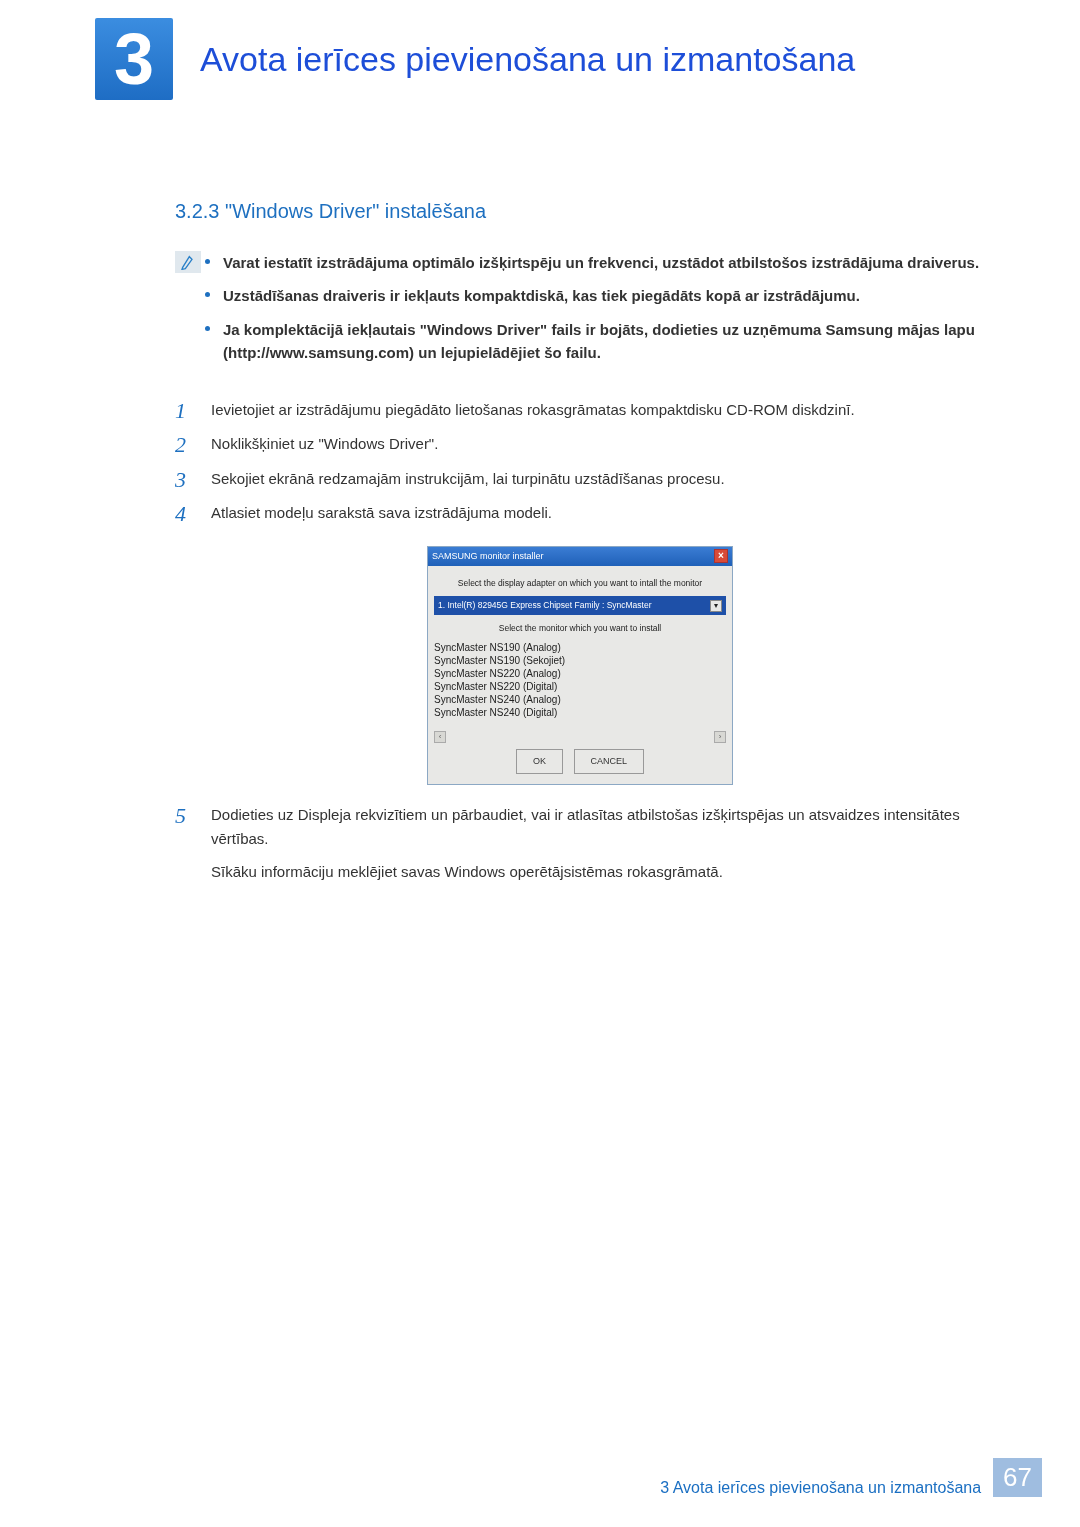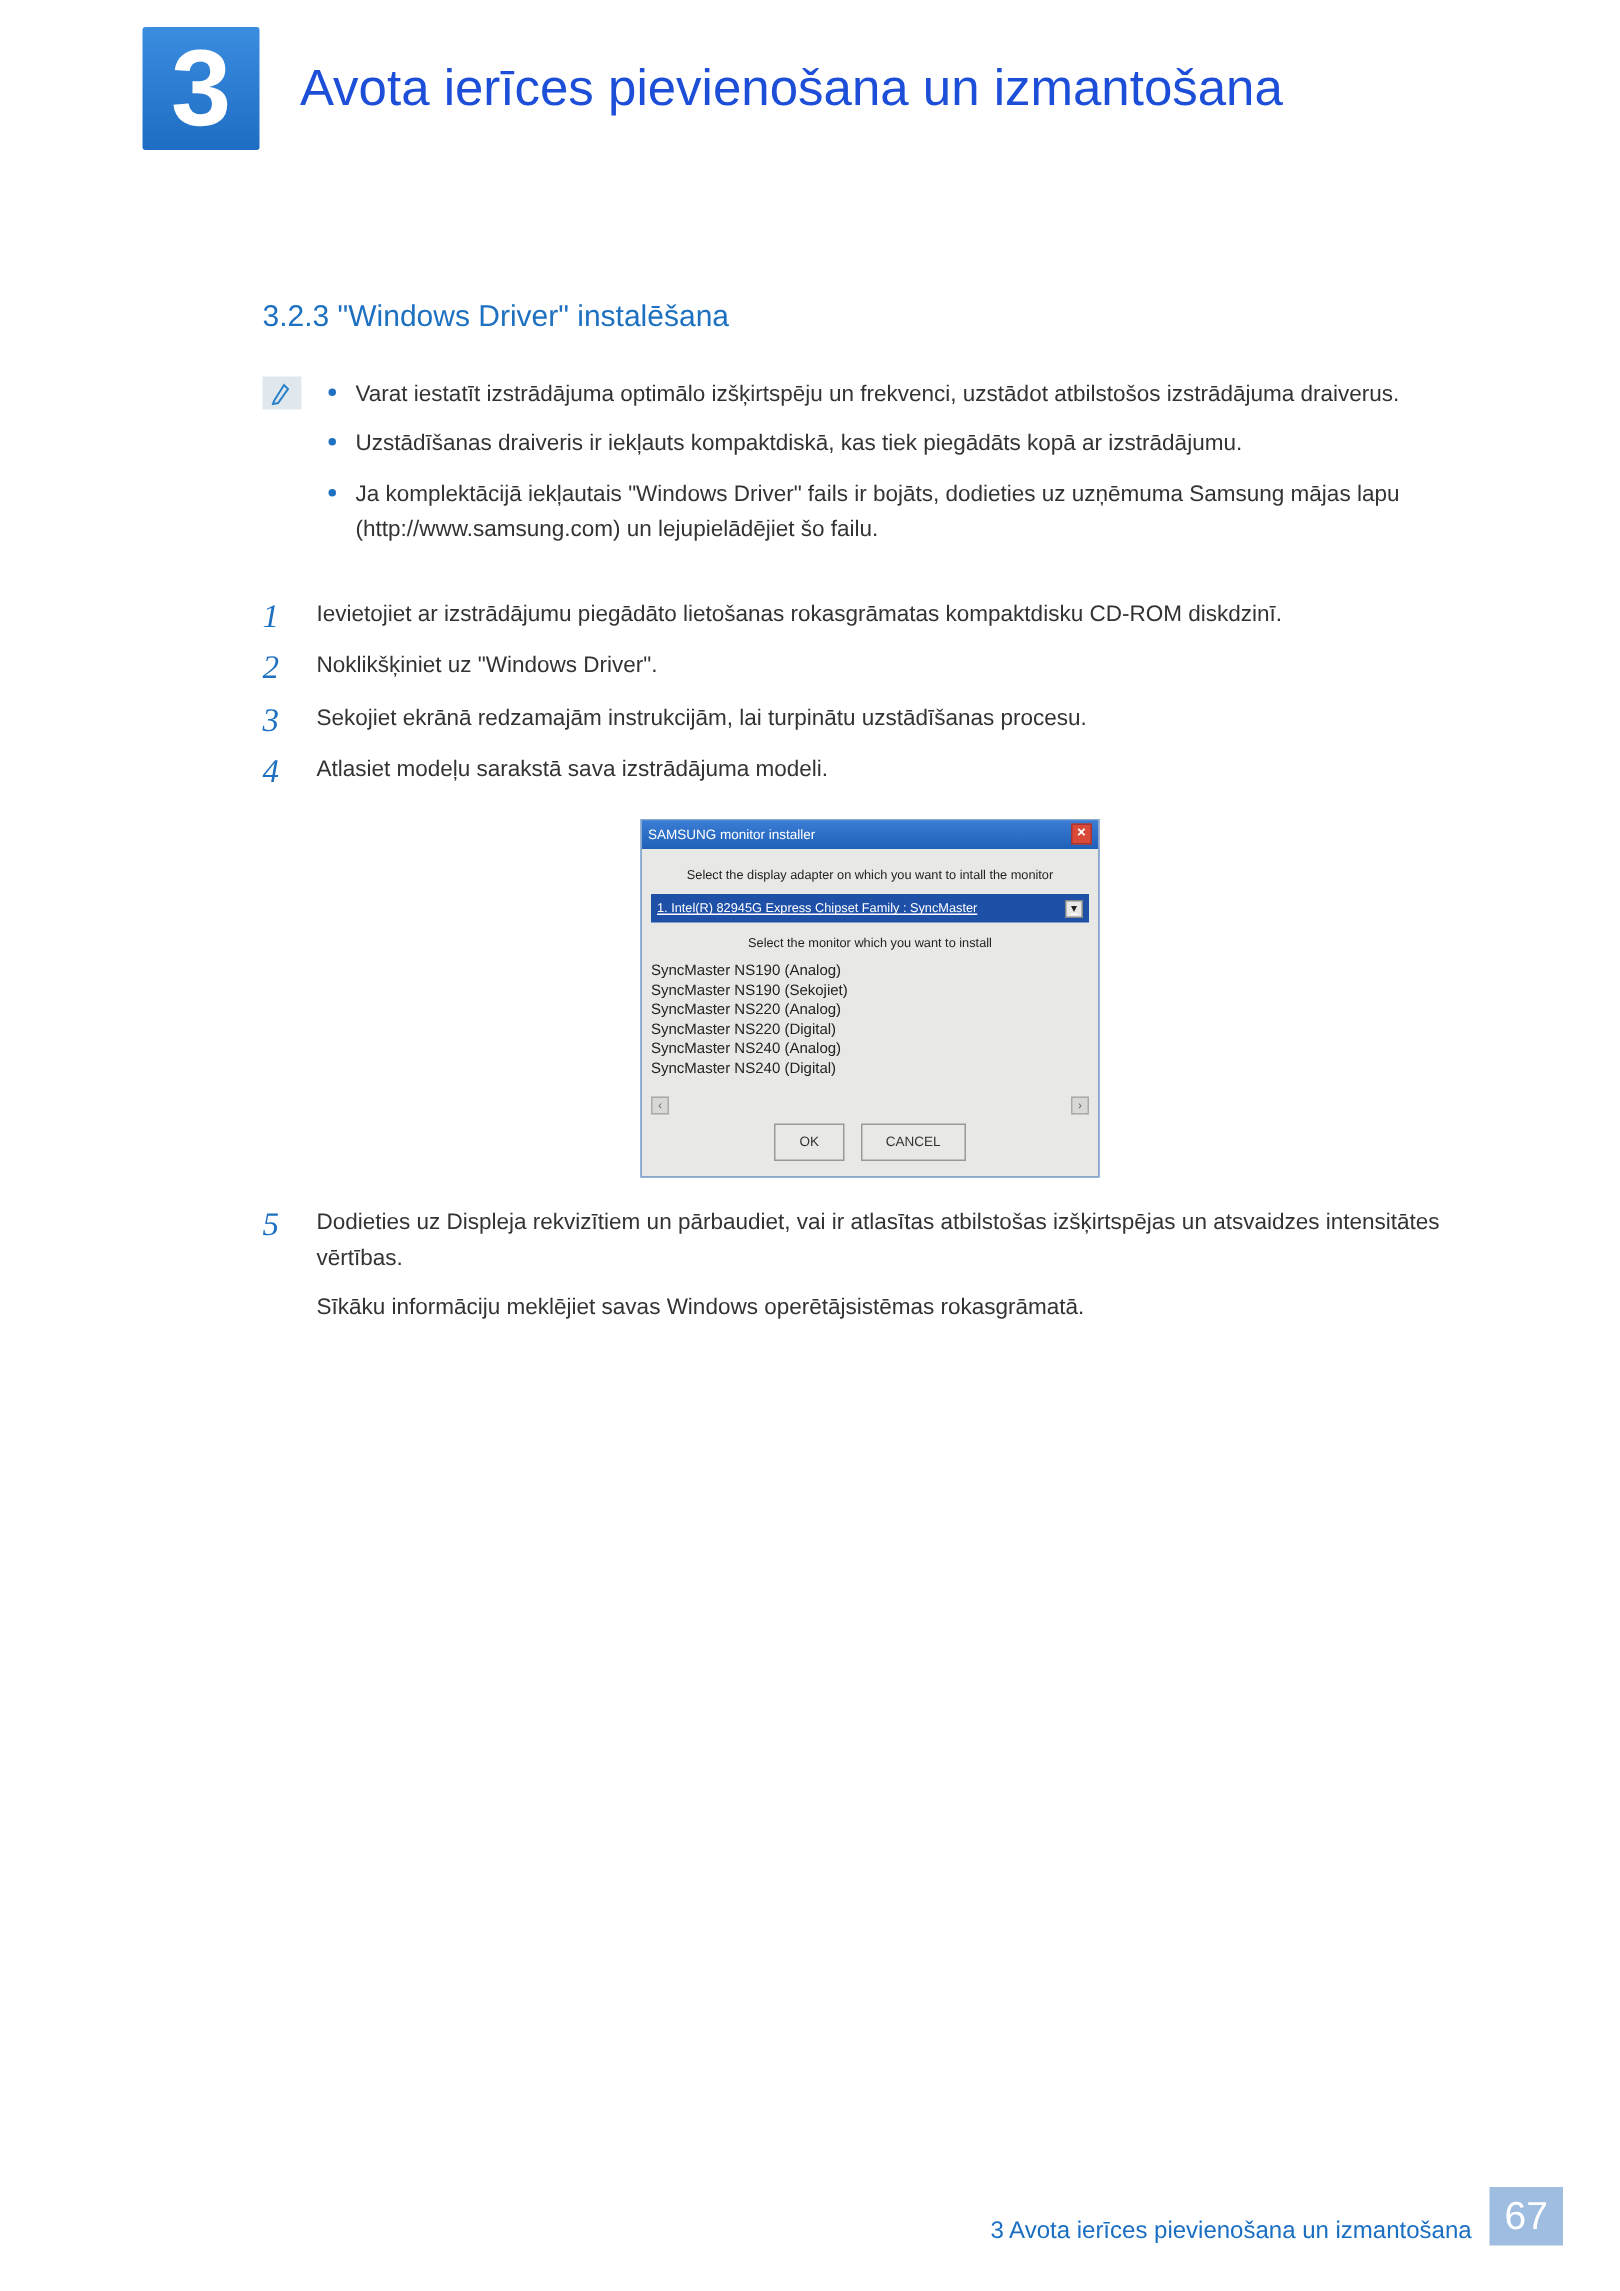--- a/index.html
+++ b/index.html
@@ -44,22 +44,23 @@
     margin-top: 100px;
   }
   .section-heading {
     color: #1e70c0;
     font-size: 20px;
     font-weight: normal;
     margin-bottom: 28px;
   }
   .info-block {
     display: flex;
-    gap: 18px;
+    gap: 4px;
     margin-bottom: 24px;
+    font-weight: bold;
   }
   .info-icon {
     width: 26px;
     height: 22px;
     background: #e0e8ee;
     display: flex;
     align-items: center;
     justify-content: center;
     flex-shrink: 0;
   }
@@ -149,21 +150,20 @@
   }
   .installer-dropdown {
     margin: 6px 0;
     background: #1e50a8;
     color: #fff;
     padding: 2px 4px;
     display: flex;
     justify-content: space-between;
     align-items: center;
     font-size: 8.5px;
-    text-decoration: underline;
   }
   .installer-drop-arrow {
     width: 12px;
     height: 12px;
     background: #e8e8e6;
     border: 1px solid #888;
     color: #222;
     font-size: 8px;
     text-align: center;
     line-height: 10px;

